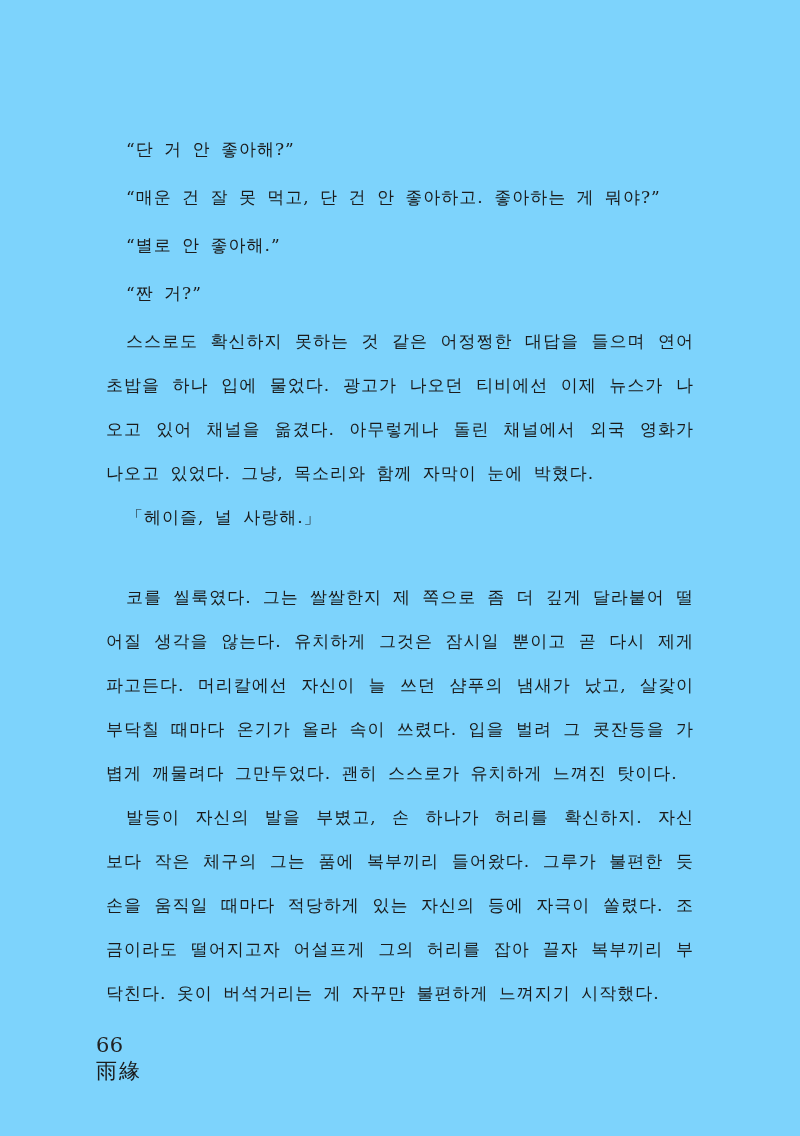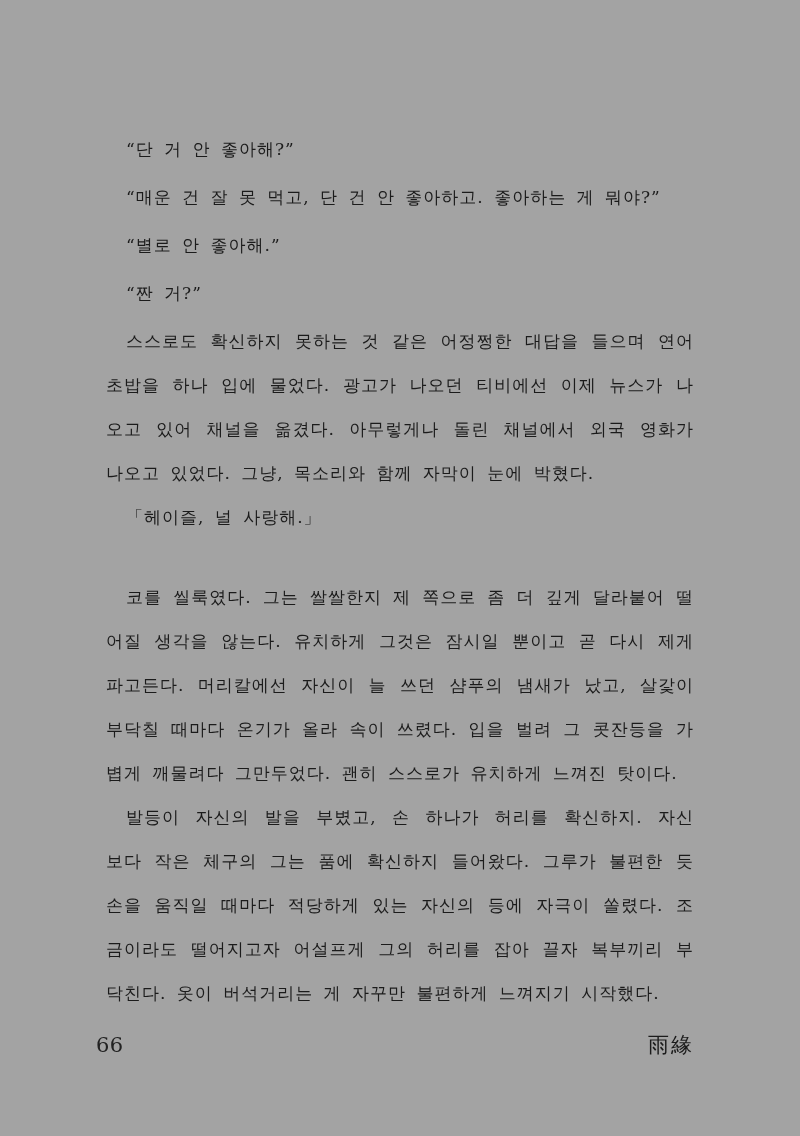--- a/index.html
+++ b/index.html
@@ -4,21 +4,21 @@
 <style>
   html, body {
     margin: 0;
     padding: 0;
     background: #ffffff;
   }
   .book-page {
     position: relative;
     width: 800px;
     height: 1136px;
-    background: #a3a3a3;
+    background: #7dd3fc;
     overflow: hidden;
     font-family: "DejaVu Serif", "Liberation Serif", serif;
     color: #1b1b1b;
   }
   .page-body {
     position: absolute;
     top: 127px;
     left: 106px;
     width: 588px;
   }
@@ -43,20 +43,21 @@
   .block.dialogue .line { margin-bottom: 4px; }
   .block.gap { height: 36px; }
   .page-footer {
     position: absolute;
     left: 96px;
     right: 106px;
     top: 1032px;
     display: flex;
     justify-content: space-between;
     align-items: baseline;
+    flex-direction: column;
   }
   .page-number {
     font-size: 21px;
     line-height: 26px;
     color: #222222;
     letter-spacing: 0.5px;
   }
   .book-title {
     font-size: 21px;
     line-height: 26px;
@@ -93,21 +94,21 @@
       <div class="block gap"></div>
       <div class="block paragraph">
         <div class="line first fill">코를 씰룩였다. 그는 쌀쌀한지 제 쪽으로 좀 더 깊게 달라붙어 떨</div>
         <div class="line fill">어질 생각을 않는다. 유치하게 그것은 잠시일 뿐이고 곧 다시 제게</div>
         <div class="line fill">파고든다. 머리칼에선 자신이 늘 쓰던 샴푸의 냄새가 났고, 살갗이</div>
         <div class="line fill">부닥칠 때마다 온기가 올라 속이 쓰렸다. 입을 벌려 그 콧잔등을 가</div>
         <div class="line">볍게 깨물려다 그만두었다. 괜히 스스로가 유치하게 느껴진 탓이다.</div>
       </div>
       <div class="block paragraph">
         <div class="line first fill">발등이 자신의 발을 부볐고, 손 하나가 허리를 확신하지. 자신</div>
-        <div class="line fill">보다 작은 체구의 그는 품에 확신하지 들어왔다. 그루가 불편한 듯</div>
+        <div class="line fill">보다 작은 체구의 그는 품에 복부끼리 들어왔다. 그루가 불편한 듯</div>
         <div class="line fill">손을 움직일 때마다 적당하게 있는 자신의 등에 자극이 쏠렸다. 조</div>
         <div class="line fill">금이라도 떨어지고자 어설프게 그의 허리를 잡아 끌자 복부끼리 부</div>
         <div class="line">닥친다. 옷이 버석거리는 게 자꾸만 불편하게 느껴지기 시작했다.</div>
       </div>
     </div>
   <div class="page-footer">
     <span class="page-number">66</span>
     <span class="book-title">雨緣</span>
   </div>
 </div>

